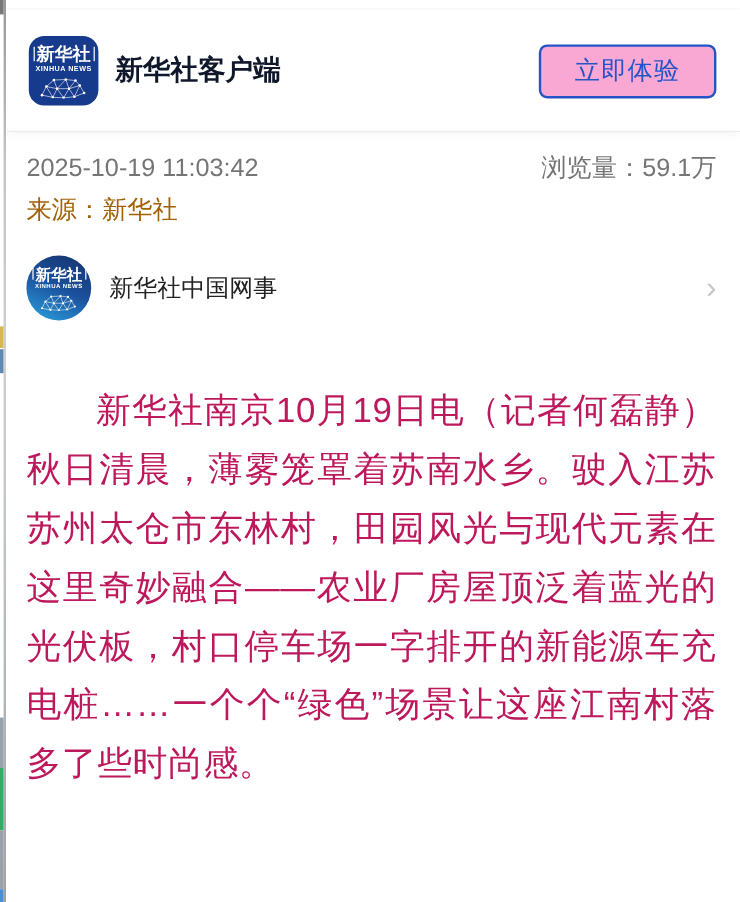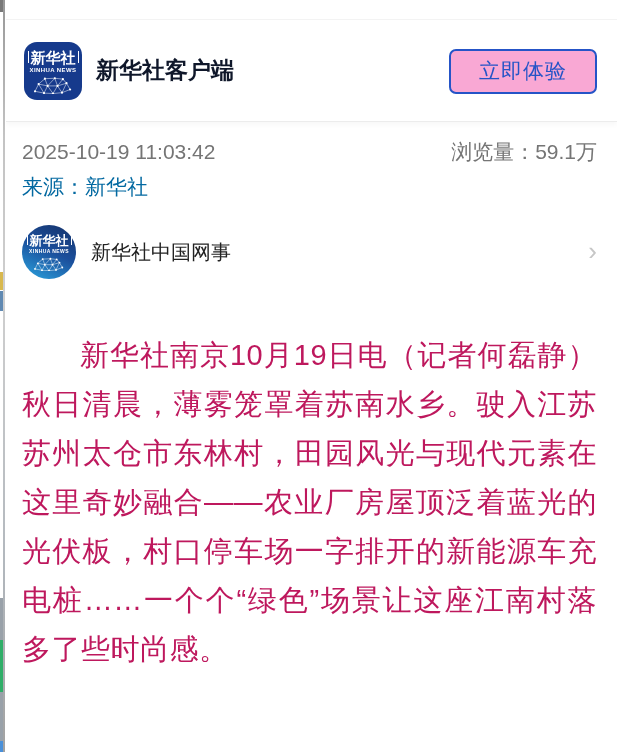--- a/index.html
+++ b/index.html
@@ -20,21 +20,21 @@
     background:linear-gradient(#7e7e7e,#b4b4b4 18%,#c3c3c3 40%,#9fa6ad 75%,#8a8a8a);opacity:.8;}
   .edge-seg{position:absolute;left:0;width:3px;}
   .seg-a{top:0;height:12px;background:#787878;}
   .seg-b{top:272px;height:18px;background:#d8b84e;}
   .seg-c{top:291px;height:20px;background:#6089b2;}
   .seg-d{top:598px;height:42px;background:#99a1a9;}
   .seg-e{top:640px;height:52px;background:#2fae68;}
   .seg-f{top:692px;height:49px;background:#99a1a9;}
   .seg-g{top:741px;height:11px;background:#4a90d9;}
 
-  .page{position:absolute;left:6px;top:0;width:611px;margin-top:12px;}
+  .page{position:absolute;left:6px;top:0;width:611px;}
   .top-hairline{height:7px;border-bottom:1px solid #f3f3f3;}
 
   
   .app-banner{
     display:flex;align-items:center;
     padding:22px 20px 21px 18px;
     border-bottom:1px solid #ececec;
     box-shadow:0 3px 5px rgba(0,0,0,0.03);
     background:#fff;
   }
@@ -64,21 +64,21 @@
 
   
   .article{padding:0 20px 0 16px;}
   .article-title{
     margin:19px 0 0;font-size:39px;font-weight:700;color:#121212;
     line-height:1.25;letter-spacing:0;
   }
   .meta-row{display:flex;justify-content:space-between;align-items:baseline;
     margin-top:16px;font-size:21px;color:#757575;}
   .views span{color:#757575;text-align:right;}
-  .source-row{margin-top:7px;font-size:21px;color:#0369a1;}
+  .source-row{margin-top:7px;font-size:21px;color:#a16207;}
 
   .author-row{display:flex;align-items:center;margin-top:24px;}
   .avatar{
     width:54px;height:54px;border-radius:50%;flex:0 0 auto;
     background:linear-gradient(205deg,#16356f 5%,#1b4f9c 48%,#2ba4df 100%);
     display:flex;flex-direction:column;align-items:center;justify-content:center;
     cursor:pointer;
   }
   .avatar .logo-cn{font-size:13px;}
   .avatar .logo-cn::before,.avatar .logo-cn::after{height:10px;}

